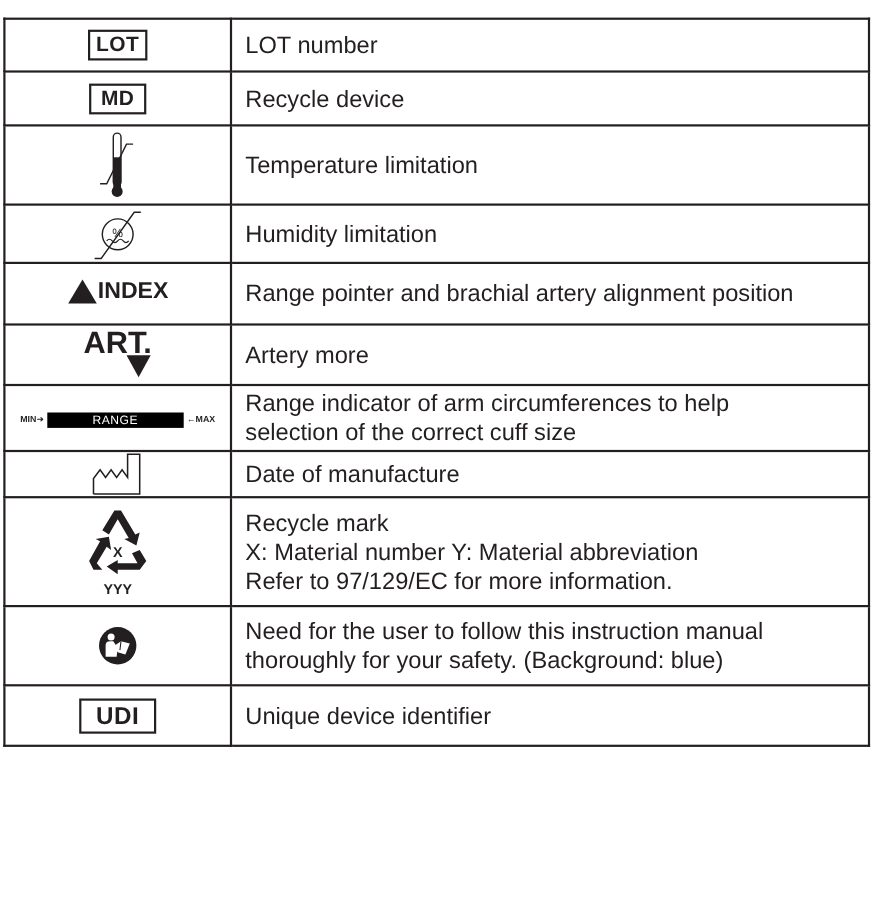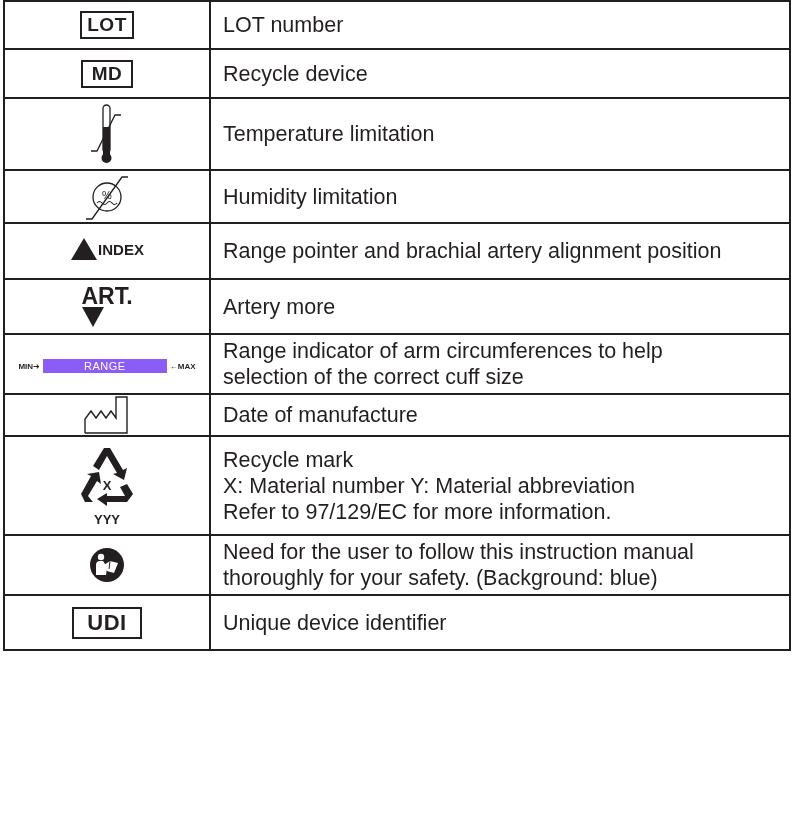--- a/index.html
+++ b/index.html
@@ -1,31 +1,31 @@
 <!DOCTYPE html>
 <html><head>
 <meta charset="utf-8">
 <style>
   html, body { margin:0; padding:0; background:#ffffff; }
   body { width:793px; height:830px; position:relative; overflow:hidden;
          font-family:"Liberation Sans", "DejaVu Sans", sans-serif; color:#231f20; }
-  #tbl { position:absolute; left:3px; top:0; width:788px; border-collapse:collapse; table-layout:fixed; }
+  #tbl { position:absolute; left:3px; top:16px; width:788px; border-collapse:collapse; table-layout:fixed; }
   #tbl td { border:2.5px solid #231f20; padding:0; vertical-align:middle; }
   #tbl td.sym { width:204px; text-align:center; }
   #tbl td.desc { padding-left:12px; font-size:21.5px; line-height:26px; }
   .line { display:block; white-space:nowrap; }
   .boxlabel { display:inline-block; border:2px solid #231f20; font-weight:bold; font-size:19px;
               line-height:24px; padding:0 5px; letter-spacing:0.5px; }
   .boxlabel.ref { font-size:24px; line-height:30px; padding:0 5px; }
   .boxlabel.udi { font-size:22px; line-height:28px; padding:0 13px; }
   svg { display:inline-block; vertical-align:middle; }
-  .index-wrap { display:inline-flex; align-items:center; font-weight:bold; font-size:15px; }
-  .art-wrap { display:inline-flex; flex-direction:column; align-items:flex-start; font-size:23px; font-weight:bold; line-height:20px; }
+  .index-wrap { display:inline-flex; align-items:flex-end; font-weight:bold; font-size:21px; }
+  .art-wrap { display:inline-flex; flex-direction:column; align-items:flex-end; font-size:28px; font-weight:bold; line-height:20px; }
   .range-wrap { display:inline-flex; align-items:center; font-size:8px; font-weight:bold; }
-  .range-bar { background:#8b5cf6; color:#ffffff; font-size:11px; font-weight:normal; letter-spacing:0.5px;
+  .range-bar { background:#000000; color:#ffffff; font-size:11px; font-weight:normal; letter-spacing:0.5px;
                width:124px; height:14px; line-height:14px; margin:0 3px; }
 </style>
 </head>
 <body>
 
 <table id="tbl">
 
   <tbody>
       <tr style="height:48px">
     <td class="sym">
@@ -142,21 +142,21 @@
         <text x="30" y="80" text-anchor="middle" font-size="13" font-weight="bold" font-family="Liberation Sans, sans-serif" fill="#231f20">YYY</text>
       </svg>
     </td>
     <td class="desc">
       <span class="line">Recycle mark</span>
       <span class="line">X: Material number  Y: Material abbreviation</span>
       <span class="line">Refer to 97/129/EC for more information.</span>
     </td>
   </tr>
 
-  <tr style="height:60px">
+  <tr style="height:72px">
     <td class="sym">
       <svg width="36" height="36" viewBox="0 0 36 36">
         <circle cx="18" cy="18" r="17" fill="#231f20"></circle>
         <circle cx="12" cy="10" r="3.2" fill="#ffffff"></circle>
         <path d="M7,28 L7,18 Q7,14 11,14 L14,14 L18,20 L17,28 Z" fill="#ffffff"></path>
         <path d="M15,18 L21,14 L29,16 L25,26 L18,24 Z" fill="#ffffff"></path>
         <path d="M21,14 L20,22" stroke="#231f20" stroke-width="1"></path>
       </svg>
     </td>
     <td class="desc">

